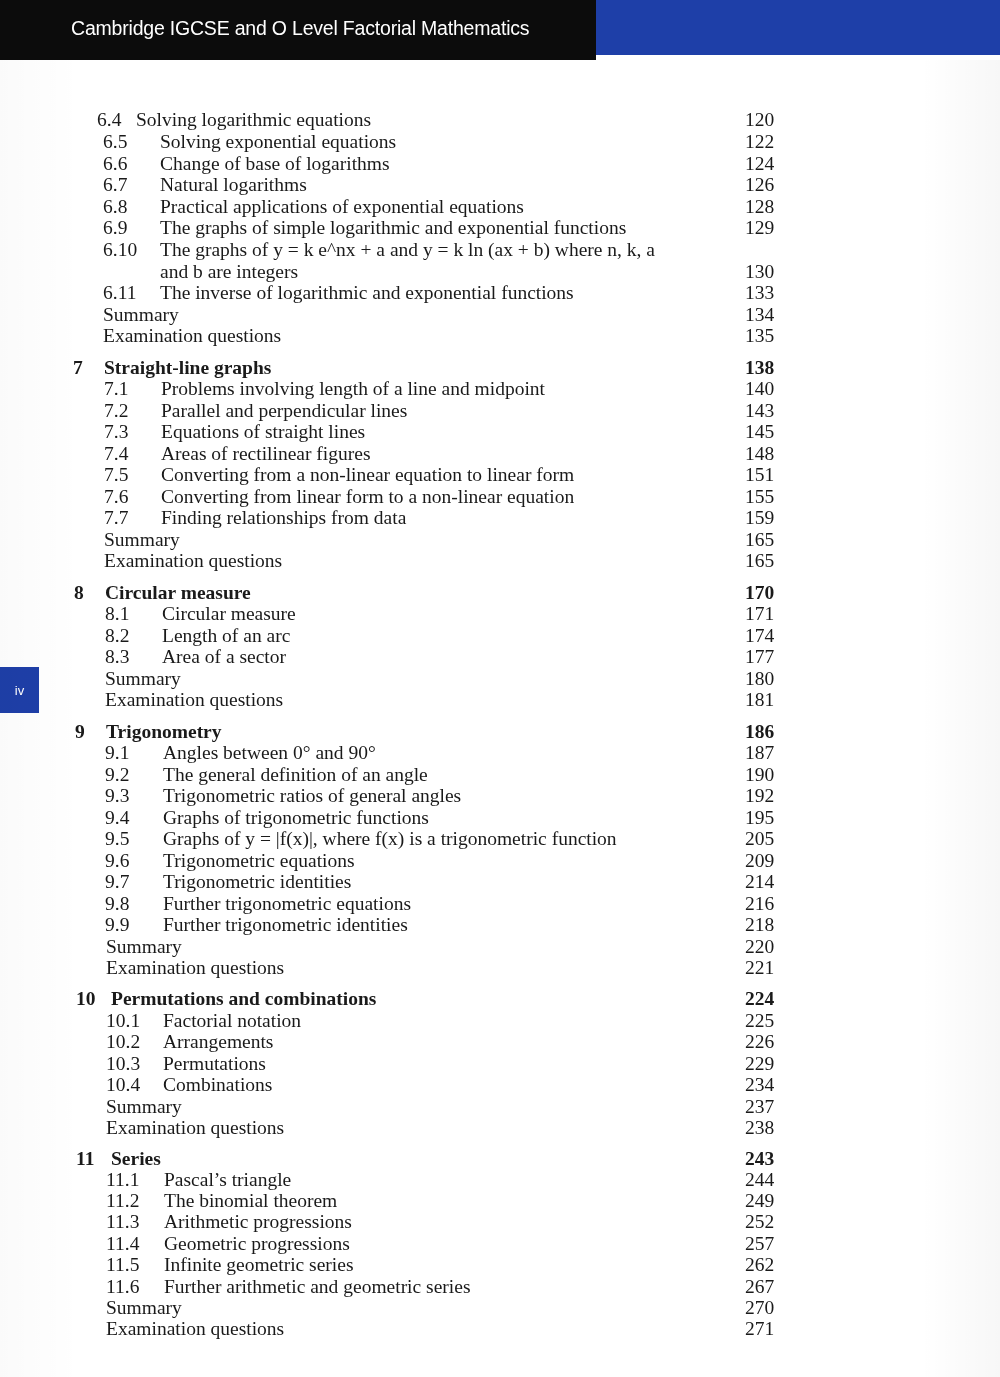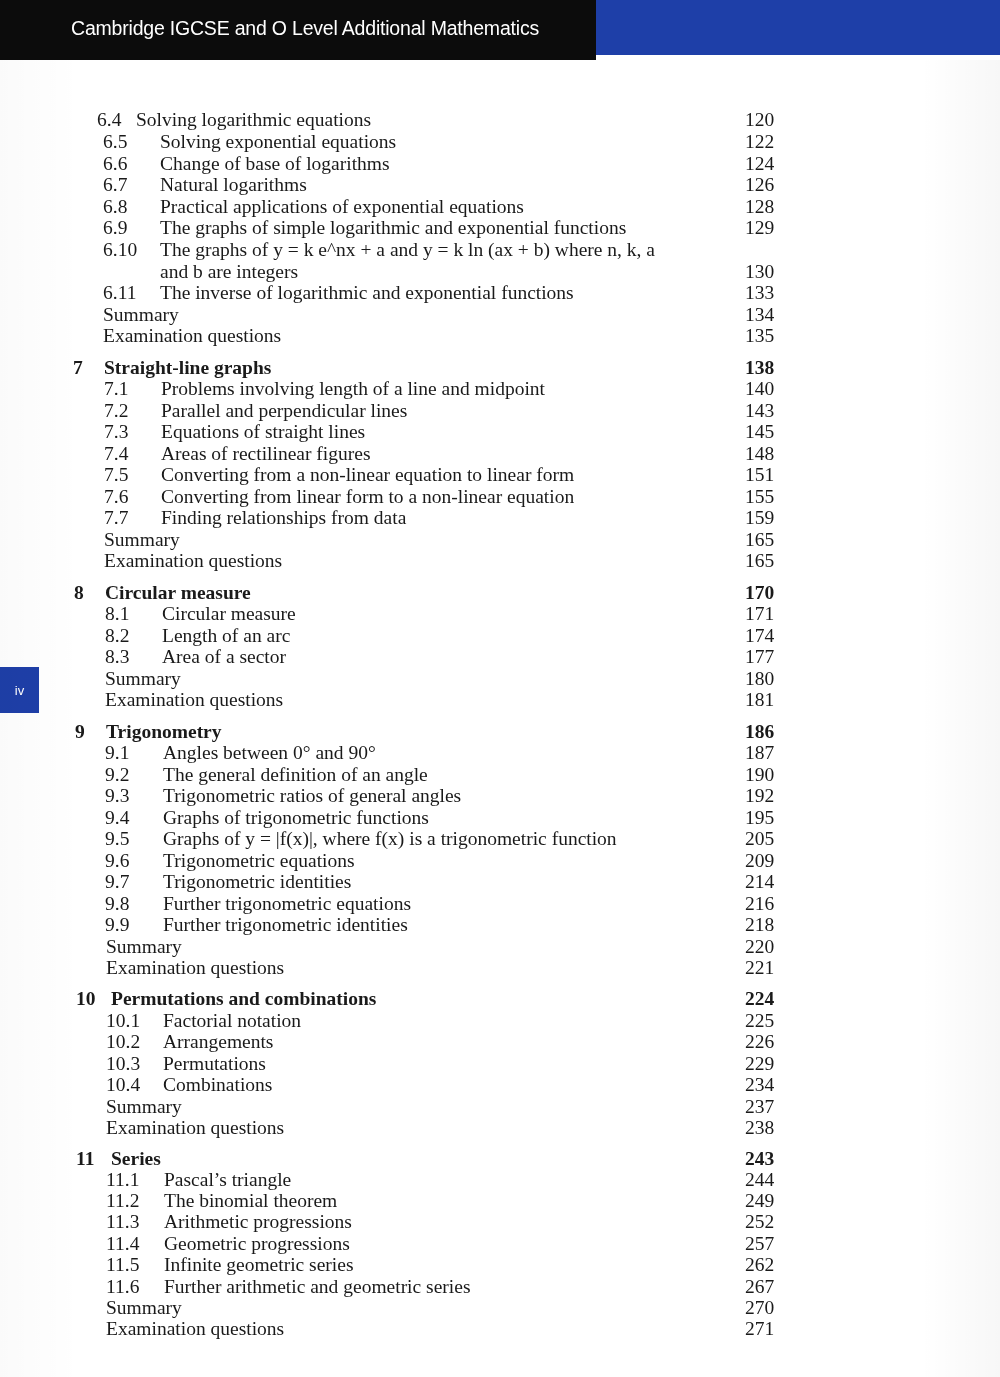--- a/index.html
+++ b/index.html
@@ -40,21 +40,21 @@
     position: absolute; left: 0; top: 60px; width: 1000px; height: 1317px;
     background: linear-gradient(to right, rgba(0,0,0,0.02), rgba(0,0,0,0) 8%, rgba(0,0,0,0) 92%, rgba(0,0,0,0.03));
     pointer-events: none;
   }
 </style>
 </head>
 <body>
 
 <div class="header-black"></div>
 <div class="header-blue"></div>
-<div class="header-title">Cambridge IGCSE and O Level Additional Mathematics</div>
+<div class="header-title">Cambridge IGCSE and O Level Factorial Mathematics</div>
 
 <div class="page-tab">
   <span>iv</span>
 </div>
 
 <div class="toc">
 
   <div class="row" style="top:109px">
     <span class="num" style="left:97px">6.4</span>
     <span class="title" style="left:136px">Solving logarithmic equations</span>

